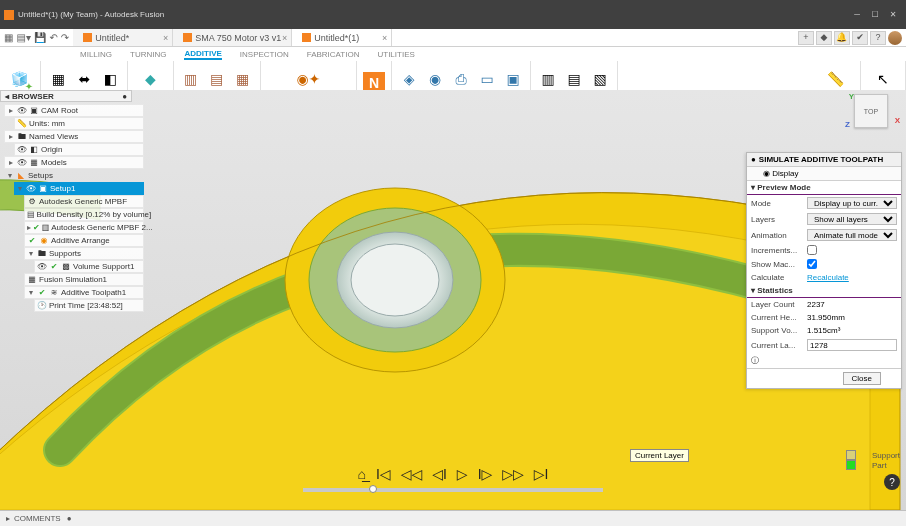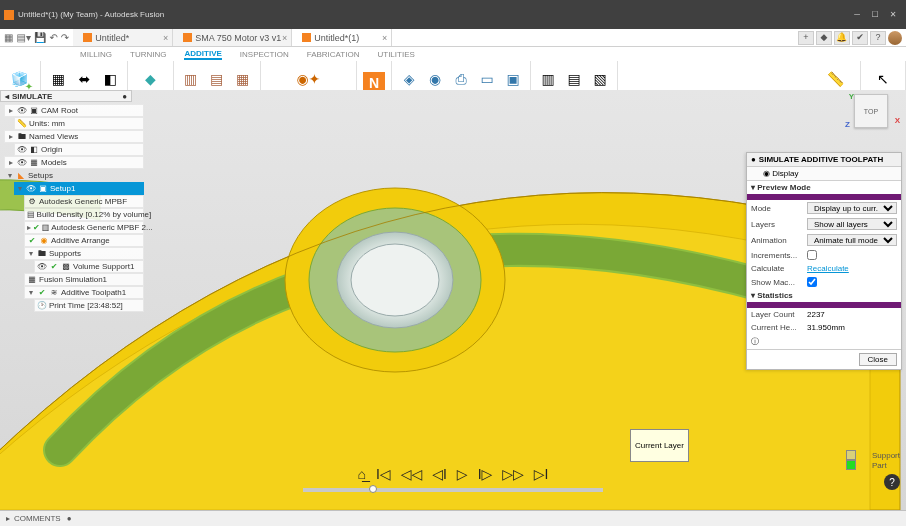--- a/index.html
+++ b/index.html
@@ -52,37 +52,37 @@
 
 
 .viewcube { position:absolute; right: 18px; top: 4px; width: 34px; height: 34px; background: #f3f3f3; border:1px solid #c4c4c4; display:flex; align-items:center; justify-content:center; font-size:7px; color:#666; box-shadow: 0 1px 2px rgba(0,0,0,.2);}
 .axis { position:absolute; font-size:8px; font-weight:600;}
 .axis.y{ color:#4a4; right:52px; top:2px;} .axis.x{ color:#d44; right:6px; top:26px;} .axis.z{ color:#46c; right:56px; top:30px;}
 
 
 .panel { position: absolute; right: 4px; top: 152px; width: 156px; background: #fff; border:1px solid #b8b8b8; font-size: 8px; box-shadow:-1px 1px 3px rgba(0,0,0,.15);}
 .panel-title { background: #f0f0f0; padding: 2px 4px; border-bottom:1px solid #ccc; font-weight:600; display:flex; align-items:center; gap:3px;}
 .panel-tab { padding: 2px 16px; border-bottom:1px solid #d0d0d0; background:#fafafa;}
-.panel-sec { padding: 2px 4px; border-bottom:6px solid #701a75; font-weight:600; color:#333;}
+.panel-sec { padding: 2px 4px; border-bottom:1px solid #701a75; font-weight:600; color:#333;}
 .panel-row { display:flex; padding: 2px 4px; align-items:center; gap:4px;}
 .panel-row label{ width: 52px; color:#444;}
 .panel-row .val { flex:1; }
 .panel-row select, .panel-row input[type=text]{ width:100%; font-size:8px; border:1px solid #bbb; height:12px; padding:0 2px;}
 .panel-row .ck { width:10px; height:10px; }
-.panel-foot { display:flex; justify-content:flex-end; padding:3px 4px; border-top:1px solid #ccc;}
+.panel-foot { display:flex; justify-content:flex-end; padding:3px 20px; border-top:1px solid #ccc;}
 .panel-foot button{ font-size:8px; padding:1px 8px; border:1px solid #aaa; background:#f4f4f4;}
 .infoicon { padding:2px 4px; color:#333; }
 
 
 .legend { position:absolute; right:6px; bottom:40px; font-size:8px;}
 .legend div{ display:flex; align-items:center; gap:16px; color:#555;}
 .legend .sw{ width:10px; height:10px; border:1px solid #888;}
 
 
-.tooltip { position:absolute; left: 630px; bottom: 48px; background:#ffffe1; border:1px solid #888; padding:11px 4px; font-size:8px; }
+.tooltip { position:absolute; left: 630px; bottom: 48px; background:#ffffe1; border:1px solid #888; padding:1px 4px; font-size:8px; }
 
 
 .playback { position:absolute; left:50%; transform:translateX(-50%); bottom: 28px; display:flex; gap:10px; font-size:14px; color:#222;}
 .playback span{cursor:pointer;}
 
 
 .timeline { position:absolute; left:50%; transform:translateX(-50%); bottom: 18px; width: 300px; height:4px; background:#c8c8c8;}
 .timeline .knob{ position:absolute; left:22%; top:-3px; width:8px; height:8px; border-radius:50%; background:#fff; border:1px solid #888;}
 
 
@@ -279,21 +279,21 @@
   </div>
   <div class="timeline">
       <div class="knob"></div>
     </div>
 
   <div class="fab">?</div>
 </div>
 
 <div class="browser-head">
   <span style="margin-right:3px">◂</span>
-    <span>SIMULATE</span>
+    <span>BROWSER</span>
     <span class="dot">●</span>
 </div>
 <div class="browser">
   <div class="node box">
       <span class="tw">▸</span>
       <span class="ico">👁</span>
       <span class="ico">▣</span>
       <span>CAM Root</span>
     </div>
   <div class="node box indent1">
@@ -387,35 +387,43 @@
     </div>
   <div class="panel-row">
       <label>Animation</label>
       <div class="val"><select><option>Animate full model</option></select></div>
     </div>
   <div class="panel-row">
       <label>Increments...</label>
       <input type="checkbox" class="ck" style="">
     </div>
   <div class="panel-row">
+      <label>Show Mac...</label>
+      <input type="checkbox" class="ck" checked="" style="">
+    </div>
+  <div class="panel-row">
       <label>Calculate</label>
       <span class="link">Recalculate</span>
     </div>
-  <div class="panel-row">
-      <label>Show Mac...</label>
-      <input type="checkbox" class="ck" checked="" style="">
-    </div>
   <div class="panel-sec">▾ <span>Statistics</span></div>
   <div class="panel-row">
       <label>Layer Count</label>
       <span class="val">2237</span>
     </div>
   <div class="panel-row">
       <label>Current He...</label>
       <span class="val">31.950mm</span>
+    </div>
+  <div class="panel-row">
+      <label>Support Vo...</label>
+      <span class="val">1.515cm³</span>
+    </div>
+  <div class="panel-row">
+      <label>Current La...</label>
+      <div class="val"><input type="text" value="1278" style=""></div>
     </div>
   <div class="infoicon">ⓘ</div>
   <div class="panel-foot">
       <button>Close</button>
     </div>
 </div>
 
 <div class="comments">
   <span style="margin-right:4px">▸</span>
     <span>COMMENTS</span>

